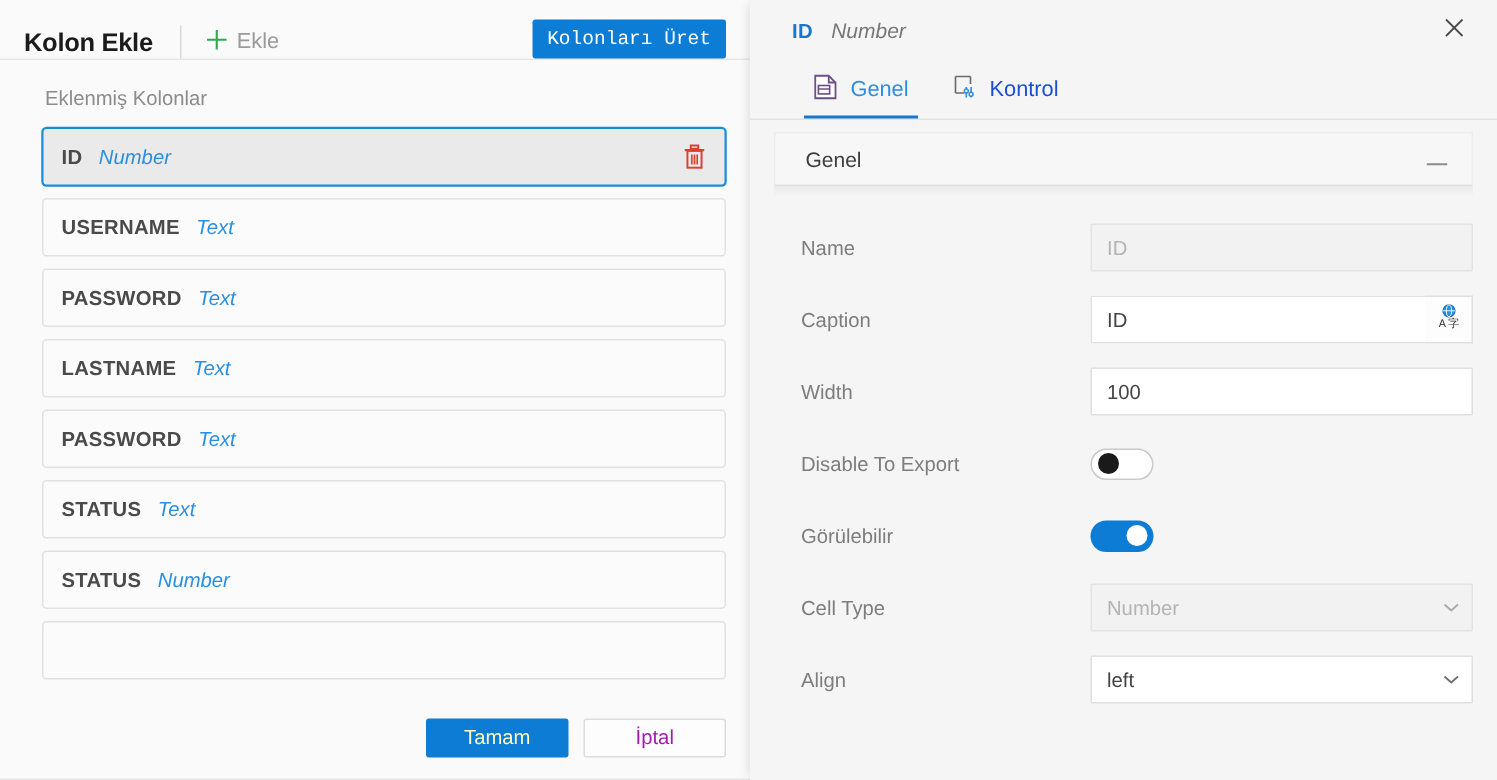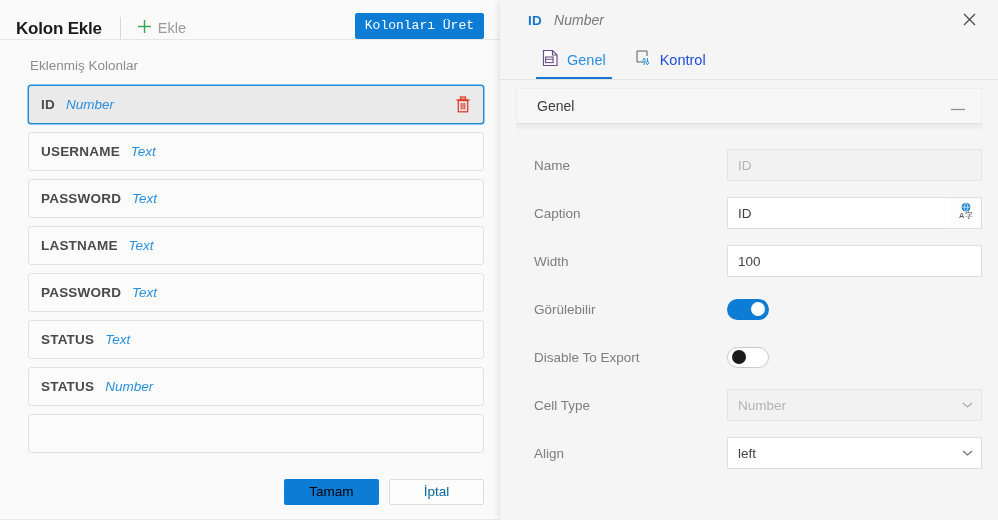--- a/index.html
+++ b/index.html
@@ -92,26 +92,26 @@
   .col-item.cut { height: 39px; overflow: hidden; }
 
   .lp-footer {
     flex: 0 0 58px; height: 58px;
     display: flex; align-items: center; justify-content: flex-end;
     gap: 10px; padding: 0 16px;
     background: #fafafa;
     border-top: 1px solid transparent;
   }
   .btn-ok {
-    background: #0c7cd5; color: #000000; border: none;
+    background: #0c7cd5; color: #fef9c3; border: none;
     font-size: 13.5px; font-family: "Liberation Sans", sans-serif;
     width: 95px; height: 26px; border-radius: 2px; cursor: pointer;
   }
   .btn-cancel {
-    background: #fdfdfd; color: #0369a1; border: 1px solid #dcdcdc;
+    background: #fdfdfd; color: #a21caf; border: 1px solid #dcdcdc;
     font-size: 13.5px; font-family: "Liberation Sans", sans-serif;
     width: 95px; height: 26px; border-radius: 2px; cursor: pointer;
   }
   .lp-bottom-rule {
     position: absolute; left: 0; bottom: 0; width: 500px; height: 1px;
     background: #e8e8e8;
   }
 
   
   .right-panel {
@@ -416,32 +416,32 @@
         </div>
 
         <div class="form-row">
           <span class="form-label">Width</span>
           <div class="field-wrap">
             <input class="text-input" type="text" value="100" style="">
           </div>
         </div>
 
         <div class="form-row">
+          <span class="form-label">Disable To Export</span>
+          <div class="field-wrap">
+            <button class="toggle off">
+              <span class="knob"></span>
+            </button>
+          </div>
+        </div>
+
+        <div class="form-row">
           <span class="form-label">Görülebilir</span>
           <div class="field-wrap">
             <button class="toggle on">
-              <span class="knob"></span>
-            </button>
-          </div>
-        </div>
-
-        <div class="form-row">
-          <span class="form-label">Disable To Export</span>
-          <div class="field-wrap">
-            <button class="toggle off">
               <span class="knob"></span>
             </button>
           </div>
         </div>
 
         <div class="form-row">
           <span class="form-label">Cell Type</span>
           <div class="select-wrap">
             <div class="select-box disabled">Number</div>
             <span class="chev">

